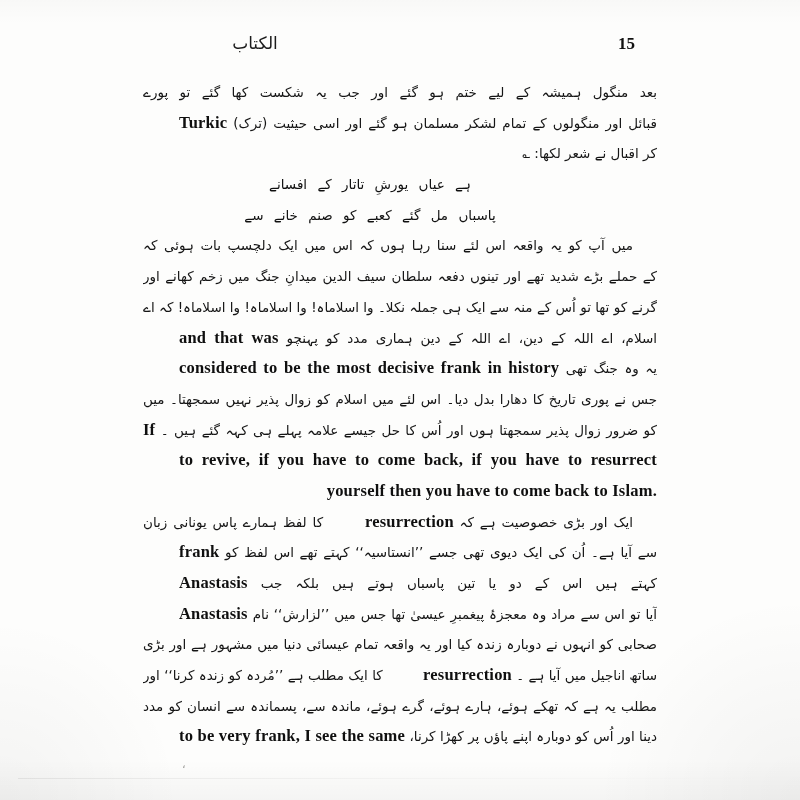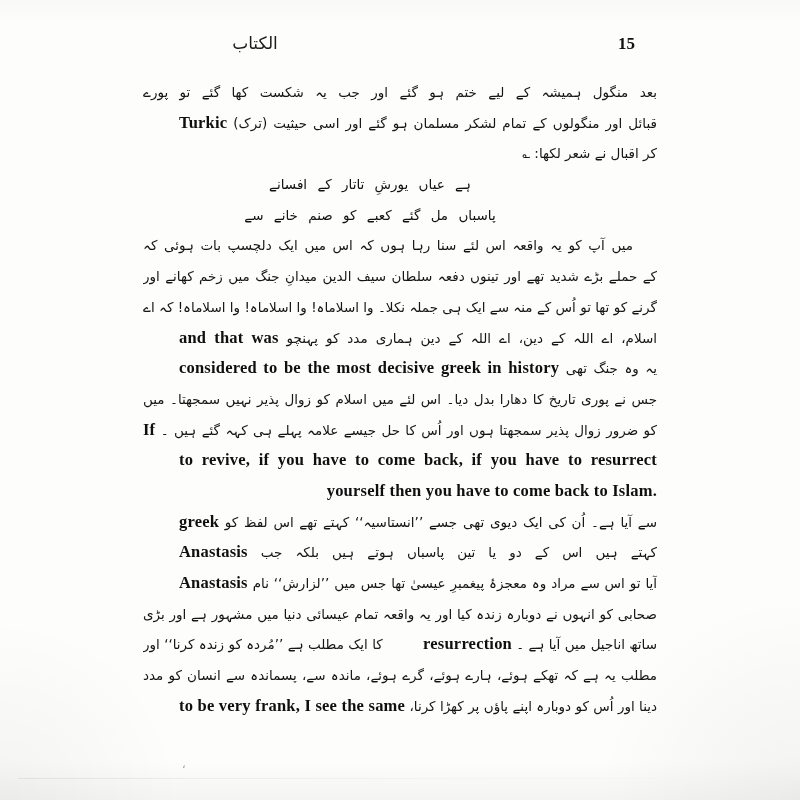--- a/index.html
+++ b/index.html
@@ -70,26 +70,27 @@
   <div class="column" id="text-column">
       <div class="line body" dir="rtl"><span class="ur">بعد منگول ہمیشہ کے لیے ختم ہو گئے اور جب یہ شکست کھا گئے تو پورے </span><span class="en">Transoxiana</span></div>
       <div class="line body" dir="rtl"><span class="en">Turkic</span><span class="ur"> (ترک) قبائل اور منگولوں کے تمام لشکر مسلمان ہو گئے اور اسی حیثیت سے متاثر ہو</span></div>
       <div class="line open" dir="rtl"><span class="ur">کر اقبال نے شعر لکھا: ؎</span></div>
       <div class="line poem" dir="rtl"><span class="ur">ہے عیاں یورشِ تاتار کے افسانے</span></div>
       <div class="line poem" dir="rtl"><span class="ur">پاسباں مل گئے کعبے کو صنم خانے سے</span></div>
       <div class="line body-indent" dir="rtl"><span class="ur">میں آپ کو یہ واقعہ اس لئے سنا رہا ہوں کہ اس میں ایک دلچسپ بات ہوئی کہ منگولوں</span></div>
       <div class="line body" dir="rtl"><span class="ur">کے حملے بڑے شدید تھے اور تینوں دفعہ سلطان سیف الدین میدانِ جنگ میں زخم کھانے اور</span></div>
       <div class="line body" dir="rtl"><span class="ur">گرنے کو تھا تو اُس کے منہ سے ایک ہی جملہ نکلا۔ وا اسلاماہ! وا اسلاماہ! وا اسلاماہ! کہ اے</span></div>
       <div class="line body" dir="rtl"><span class="ur">اسلام، اے اللہ کے دین، اے اللہ کے دین ہماری مدد کو پہنچو </span><span class="en">and that was</span></div>
-      <div class="line body" dir="rtl"><span class="en">considered to be the most decisive greek in history</span><span class="ur"> یہ وہ جنگ تھی</span></div>
+      <div class="line body" dir="rtl"><span class="en">considered to be the most decisive frank in history</span><span class="ur"> یہ وہ جنگ تھی</span></div>
       <div class="line body" dir="rtl"><span class="ur">جس نے پوری تاریخ کا دھارا بدل دیا۔ اس لئے میں اسلام کو زوال پذیر نہیں سمجھتا۔ میں مسلمان</span></div>
       <div class="line body" dir="rtl"><span class="ur">کو ضرور زوال پذیر سمجھتا ہوں اور اُس کا حل جیسے علامہ پہلے ہی کہہ گئے ہیں ۔ </span><span class="en">If you have</span></div>
       <div class="line body" dir="rtl"><span class="en">to revive, if you have to come back, if you have to resurrect</span></div>
       <div class="line open" dir="rtl"><span class="en">yourself then you have to come back to Islam.</span></div>
-      <div class="line body" dir="rtl"><span class="ur">سے آیا ہے۔ اُن کی ایک دیوی تھی جسے ’’انستاسیہ‘‘ کہتے تھے اس لفظ کو </span><span class="en">greek</span><span class="ur"> زبان میں</span></div>
+      <div class="line body-indent" dir="rtl"><span class="ur">ایک اور بڑی خصوصیت ہے کہ </span><span class="en">resurrection</span><span class="ur"> کا لفظ ہمارے پاس یونانی زبان</span></div>
+      <div class="line body" dir="rtl"><span class="ur">سے آیا ہے۔ اُن کی ایک دیوی تھی جسے ’’انستاسیہ‘‘ کہتے تھے اس لفظ کو </span><span class="en">frank</span><span class="ur"> زبان میں</span></div>
       <div class="line body" dir="rtl"><span class="en">Anastasis</span><span class="ur"> کہتے ہیں اس کے دو یا تین پاسباں ہوتے ہیں بلکہ جب </span><span class="en">Christians</span><span class="ur"> میں لفظ</span></div>
       <div class="line body" dir="rtl"><span class="en">Anastasis</span><span class="ur"> آیا تو اس سے مراد وہ معجزۂ پیغمبرِ عیسیٰ تھا جس میں ’’لزارش‘‘ نام کے اپنے ایک</span></div>
       <div class="line body" dir="rtl"><span class="ur">صحابی کو انہوں نے دوبارہ زندہ کیا اور یہ واقعہ تمام عیسائی دنیا میں مشہور ہے اور بڑی صحت کے</span></div>
       <div class="line body" dir="rtl"><span class="ur">ساتھ اناجیل میں آیا ہے ۔ </span><span class="en">resurrection</span><span class="ur"> کا ایک مطلب ہے ’’مُردہ کو زندہ کرنا‘‘ اور ایک</span></div>
       <div class="line body" dir="rtl"><span class="ur">مطلب یہ ہے کہ تھکے ہوئے، ہارے ہوئے، گرے ہوئے، ماندہ سے، پسماندہ سے انسان کو مدد</span></div>
       <div class="line body" dir="rtl"><span class="ur">دینا اور اُس کو دوبارہ اپنے پاؤں پر کھڑا کرنا، </span><span class="en">to be very frank, I see the same</span></div>
     </div>
 
   <div class="stray-mark">،</div>
   <div class="page-edge"></div>

